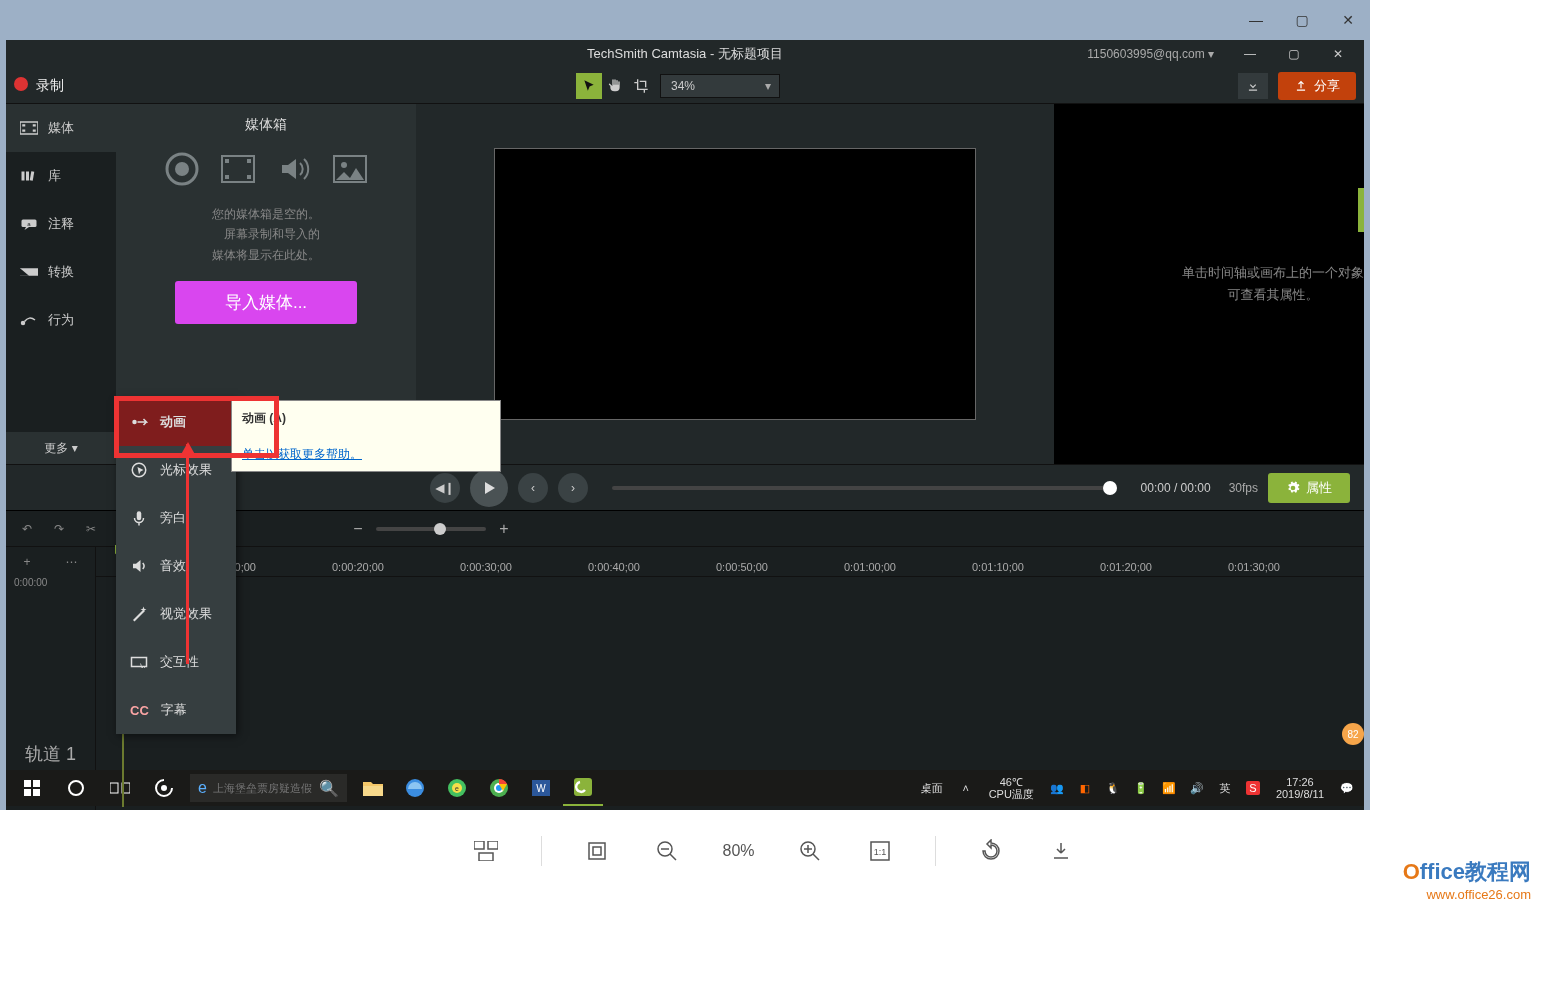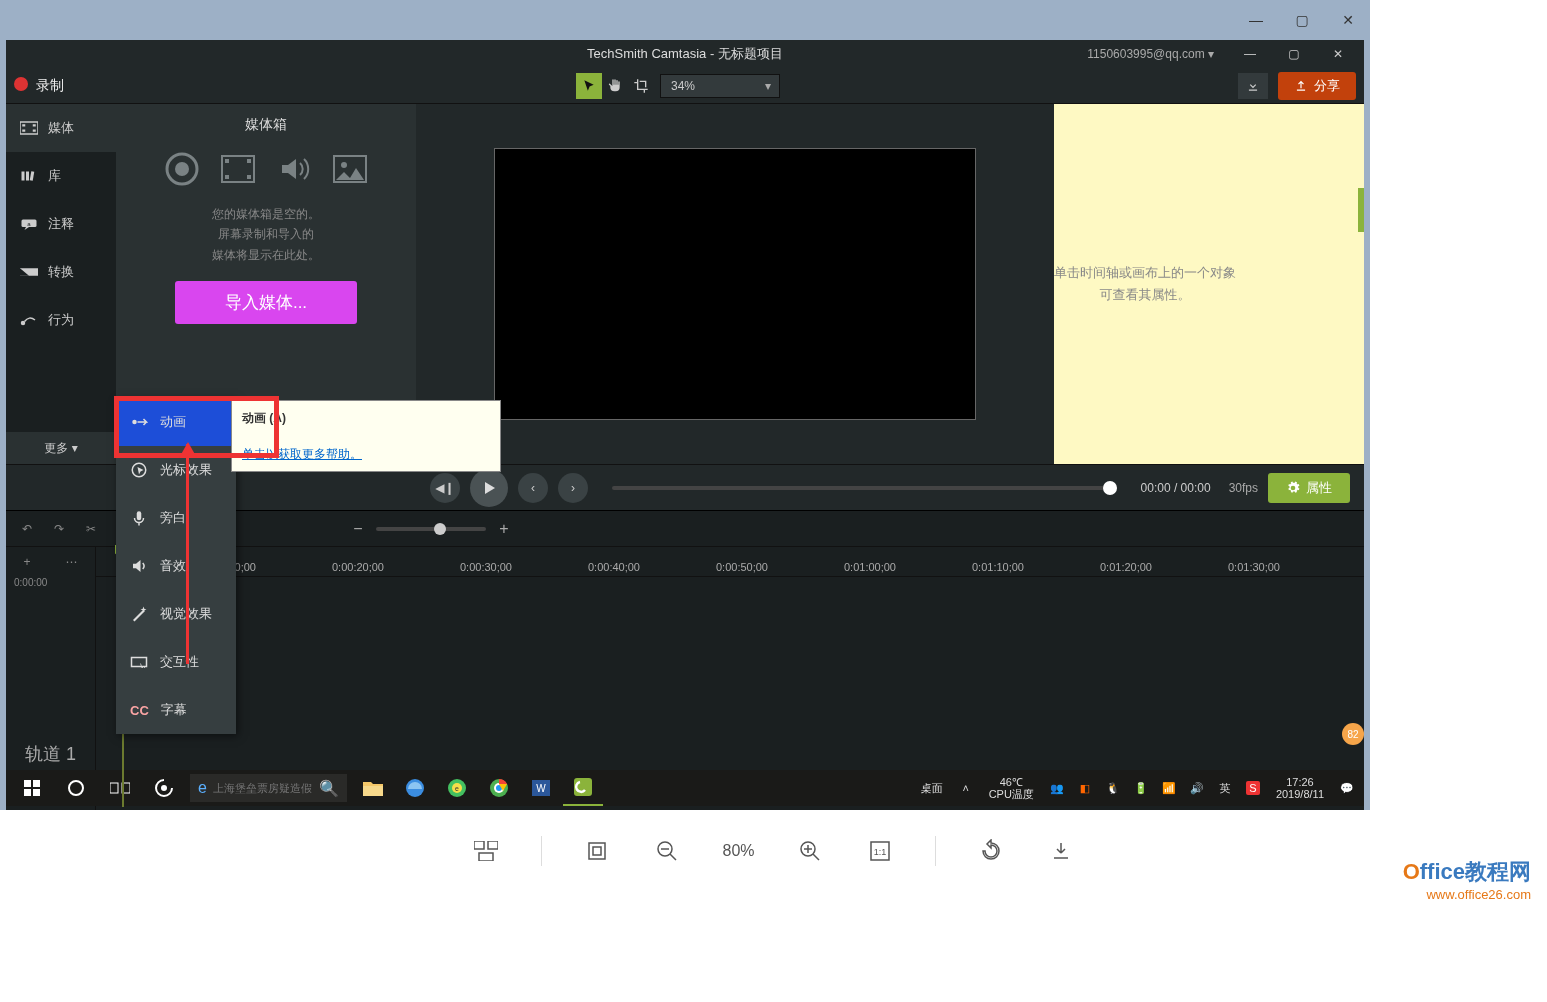--- a/index.html
+++ b/index.html
@@ -35,27 +35,27 @@
 .sidepanel { width: 110px; background: #1a1f20; display: flex; flex-direction: column; }
 .sidepanel-item { height: 48px; display: flex; align-items: center; gap: 10px; padding: 0 14px; color: #ccc; cursor: pointer; font-size: 13px; }
 .sidepanel-item.active { background: #2a3132; }
 .sidepanel-more { margin-top: auto; height: 32px; display: flex; align-items: center; justify-content: center; color: #ccc; background: #2a3132; cursor: pointer; font-size: 12px; }
 .sp-icon { width: 18px; height: 14px; display: inline-block; }
 
 .mediabin { width: 300px; background: #2a3132; display: flex; flex-direction: column; align-items: center; padding-top: 6px; }
 .mediabin-title { color: #ddd; font-size: 14px; padding: 6px 0 16px; }
 .mediabin-icons { display: flex; gap: 18px; margin-bottom: 16px; }
 .mb-icon { width: 38px; height: 38px; display: flex; align-items: center; justify-content: center; color: #7a8284; }
-.mediabin-empty { color: #888; font-size: 12px; text-align: center; line-height: 1.7; margin-bottom: 16px; }
+.mediabin-empty { color: #888; font-size: 12px; text-align: right; line-height: 1.7; margin-bottom: 16px; }
 .import-btn { background: #d946ef; color: #fff; padding: 10px 50px; border-radius: 3px; cursor: pointer; font-size: 17px; }
 
 .canvas-area { flex: 1; background: #222829; display: flex; flex-direction: column; align-items: center; justify-content: center; position: relative; }
 .canvas-frame { width: 480px; height: 270px; background: #000; outline: 1px solid #666; }
 
-.props-panel { width: 310px; background: #fef9c3; display: flex; align-items: center; justify-content: flex-start; position: relative; }
+.props-panel { width: 310px; background: #000000; display: flex; align-items: center; justify-content: flex-end; position: relative; }
 .props-panel .hint { color: #888; text-align: center; font-size: 13px; line-height: 1.7; }
 .props-bar { position: absolute; right: 0; top: 84px; width: 6px; height: 44px; background: #8bb33b; }
 
 .playback { height: 46px; background: #222829; display: flex; align-items: center; padding: 0 14px; gap: 10px; border-top: 1px solid #111; }
 .play-circ { width: 30px; height: 30px; border-radius: 50%; background: #3a4244; display: flex; align-items: center; justify-content: center; color: #ccc; cursor: pointer; }
 .play-circ.big { width: 38px; height: 38px; background: #4a5254; }
 .play-scrub { flex: 1; height: 4px; background: #444; border-radius: 2px; position: relative; margin: 0 14px; }
 .play-scrub .knob { width: 14px; height: 14px; border-radius: 50%; background: #fff; position: absolute; right: 0; top: -5px; }
 .play-time { color: #ccc; font-size: 12px; }
 .play-fps { color: #aaa; font-size: 12px; margin-left: 8px; }
@@ -75,21 +75,21 @@
 .tl-trackhead { height: 40px; display: flex; align-items: center; justify-content: center; color: #aaa; font-size: 18px; margin-top: auto; margin-bottom: 36px; }
 .tl-ruler { height: 30px; background: #1a1f20; border-bottom: 1px solid #111; display: flex; align-items: flex-end; position: relative; color: #aaa; font-size: 11px; padding-bottom: 3px; }
 .tl-ruler .tstamp { position: absolute; }
 .tl-tracks { flex: 1; background: #1a1f20; position: relative; }
 .playhead { position: absolute; left: 116px; top: 0; width: 2px; height: 260px; background: #6b7a2f; z-index: 2; }
 .playhead::before { content: ""; position: absolute; top: -2px; left: -7px; width: 16px; height: 14px; background: #8bb33b; clip-path: polygon(0 0, 100% 0, 100% 60%, 50% 100%, 0 60%); }
 .tl-right { flex: 1; display: flex; flex-direction: column; }
 
 .more-menu { position: absolute; left: 110px; top: 358px; width: 120px; background: #363e40; z-index: 20; box-shadow: 2px 2px 8px rgba(0,0,0,.5); }
 .more-menu .mm-item { height: 48px; display: flex; align-items: center; gap: 12px; padding: 0 14px; color: #ddd; cursor: pointer; font-size: 13px; }
-.more-menu .mm-item.active { background: #1d4ed8; }
+.more-menu .mm-item.active { background: #7f1d1d; font-weight: bold; }
 
 .red-box { position: absolute; left: 108px; top: 356px; width: 165px; height: 62px; border: 5px solid #e33; pointer-events: none; z-index: 22; }
 .red-arrow { position: absolute; left: 180px; top: 404px; width: 3px; height: 220px; background: #e33; z-index: 22; pointer-events: none; }
 .red-arrow::before { content: ""; position: absolute; top: -2px; left: -7px; border-left: 9px solid transparent; border-right: 9px solid transparent; border-bottom: 16px solid #e33; }
 
 .tooltip { position: absolute; left: 225px; top: 360px; width: 270px; background: #fffff0; border: 1px solid #888; padding: 8px 10px; z-index: 21; color: #333; font-size: 12px; line-height: 1.5; }
 .tooltip b { color: #333; }
 .tooltip a { color: #0066cc; text-decoration: underline; cursor: pointer; }
 
 .orange-dot { position: absolute; right: 0; top: 683px; width: 22px; height: 22px; border-radius: 50%; background: #f6a54a; color: #fff; font-size: 10px; display: flex; align-items: center; justify-content: center; z-index: 30; }

